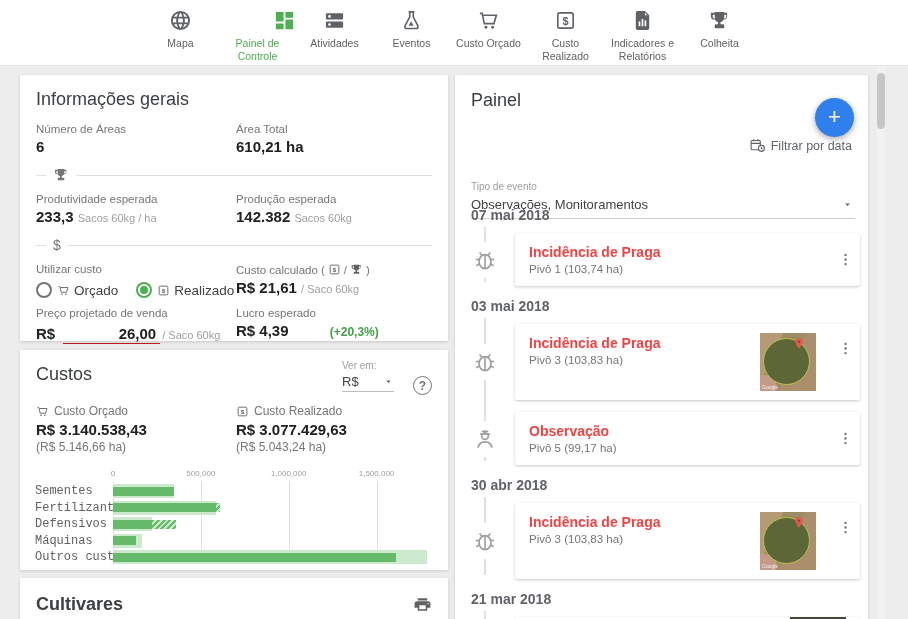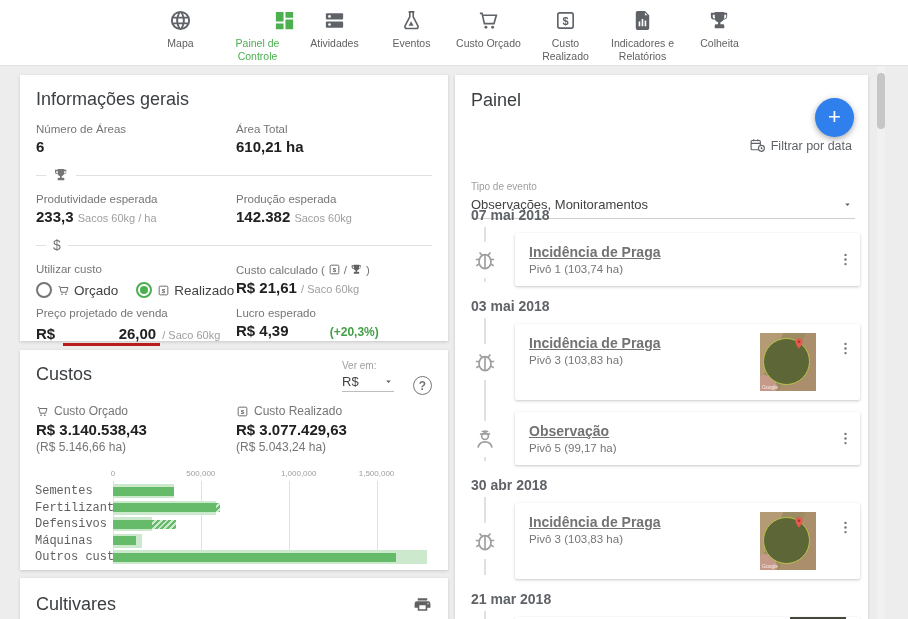--- a/index.html
+++ b/index.html
@@ -45,21 +45,21 @@
   .radio{width:16px;height:16px;border:2px solid #757575;border-radius:50%;cursor:pointer;flex:none;}
   .radio.sel{border-color:var(--green);position:relative;}
   .radio.sel::after{content:"";position:absolute;left:2px;top:2px;width:8px;height:8px;
     background:var(--green);border-radius:50%;}
   .radio-lbl{font-size:13.5px;color:#424242;margin-left:5px;display:flex;align-items:center;gap:4px;cursor:pointer;}
   .mini-icon{display:inline-flex;color:#616161;}
   .mini-icon svg{width:13px;height:13px;}
   .gap18{width:18px;}
 
   .price-row{display:flex;align-items:baseline;margin-top:6px;}
-  .price-input{width:97px;border:none;border-bottom:3px solid #b91c1c;text-align:right;
+  .price-input{width:97px;border:none;border-bottom:1px solid #b91c1c;text-align:right;
     padding:0 4px 1px 0;font-weight:bold;font-size:15px;color:#212121;margin:0 2px 0 8px;
     font-family:"Liberation Sans",sans-serif;background:transparent;}
   .profit-pct{color:#43a047;font-size:12px;font-weight:bold;margin-left:5px;padding-left:32px;}
 
   
   .viewin{position:absolute;top:10px;right:54px;width:52px;}
   .viewin .tiny{font-size:10px;color:#9e9e9e;}
   .viewin .sel-row{display:flex;align-items:center;justify-content:space-between;
     border-bottom:1px solid #bdbdbd;padding:3px 0 2px;cursor:pointer;}
   .viewin .sel-val{font-size:13px;color:#424242;}
@@ -78,21 +78,21 @@
   .chart-plot{flex:1;position:relative;padding-top:13px;}
   .gridline{position:absolute;top:11px;bottom:2px;width:1px;background:#e0e0e0;}
   .ticklabel{position:absolute;top:-1px;font-size:8px;color:#9e9e9e;transform:translateX(-50%);white-space:nowrap;}
   .bar-row{position:relative;height:16.6px;}
   .bar{position:absolute;left:0;}
   .bar.light{top:1px;height:14px;background:var(--bar-light);}
   .bar.dark{top:3.5px;height:9px;background:var(--bar-dark);}
   .bar.hatch{top:3.5px;height:9px;
     background:repeating-linear-gradient(135deg,var(--bar-dark) 0 2px,var(--bar-light) 2px 4px);}
 
-  #card-cultivars .card-title{padding-top:16px;}
+  #card-cultivars .card-title{padding-top:16px;font-weight:bold;}
   .printer-btn{position:absolute;top:17px;right:16px;color:#616161;cursor:pointer;}
   .printer-btn svg{width:19px;height:19px;}
 
   
   .ev-title{font-size:18px;color:#3c4043;padding:15px 16px 0;}
   .fab{position:absolute;top:23px;right:14px;width:39px;height:39px;border-radius:50%;
     background:#2f80ed;color:#fff;display:flex;align-items:center;justify-content:center;
     box-shadow:0 2px 6px rgba(0,0,0,.35);cursor:pointer;}
   .fab i{font-style:normal;font-size:22px;line-height:1;margin-top:-2px;}
   .filter-row{position:absolute;top:62px;right:16px;display:flex;align-items:center;gap:5px;
@@ -110,21 +110,21 @@
   .titems::before{content:"";position:absolute;left:29px;top:-6px;bottom:4px;width:2px;background:#e0e0e0;}
   .titem{position:relative;margin-bottom:12px;}
   .ticon{position:absolute;left:-44px;top:50%;transform:translateY(-50%);width:28px;
     background:#fff;padding:5px 0;color:#9e9e9e;z-index:1;display:flex;justify-content:center;}
   .ticon svg{width:26px;height:26px;}
   .ecard{background:#fff;border-radius:2px;box-shadow:0 1px 3px rgba(0,0,0,.22);
     display:flex;min-height:48px;cursor:pointer;}
   .ecard.with-thumb{min-height:76px;}
   .ecard.partial{min-height:40px;}
   .etext{flex:1;padding:11px 14px;}
-  .etitle{font-size:14px;font-weight:bold;color:#737373;text-decoration:underline;}
+  .etitle{font-size:14px;font-weight:bold;color:#ef4444;}
   .esub{font-size:11.5px;color:#757575;margin-top:3px;}
   .kebab{width:30px;display:flex;align-items:center;justify-content:center;color:#757575;cursor:pointer;}
   .kebab svg{width:17px;height:17px;}
   .ecard.with-thumb .kebab{align-items:flex-start;padding-top:16px;}
 
   .thumb{width:56px;height:58px;align-self:center;position:relative;flex:none;margin-right:14px;
     background:
       radial-gradient(circle at 8% 94%, #c59a88 0 16%, transparent 17%),
       linear-gradient(115deg,#b49a75 0 28%,#9c8b63 28% 55%,#ab8f6c 55% 100%);
     overflow:hidden;}
@@ -379,21 +379,21 @@
         <div class="chart-cat">Defensivos</div>
         <div class="chart-cat">Máquinas</div>
         <div class="chart-cat">Outros custos</div>
       </div>
     <div class="chart-plot" id="chart-plot">
         <div class="gridline" style="left: 0%;"></div>
         <div class="ticklabel" style="left: 0%;">0</div>
         <div class="gridline" style="left: 27.027%;"></div>
         <div class="ticklabel" style="left: 27.027%;">500,000</div>
         <div class="gridline" style="left: 54.0541%;"></div>
-        <div class="ticklabel" style="left: 54.0541%; margin-left: 10px;">1,000,000</div>
+        <div class="ticklabel" style="left: 54.0541%;">1,000,000</div>
         <div class="gridline" style="left: 81.0811%;"></div>
         <div class="ticklabel" style="left: 81.0811%;">1,500,000</div>
         <div class="bar-row">
           <div class="bar light" style="width: 18.9189%;"></div>
           <div class="bar dark" style="width: 18.8108%;"></div>
         </div>
         <div class="bar-row">
           <div class="bar light" style="width: 31.6216%;"></div>
           <div class="bar dark" style="width: 31.6216%;"></div>
           <div class="bar hatch" style="left: 31.6216%; width: 1.35135%;"></div>

